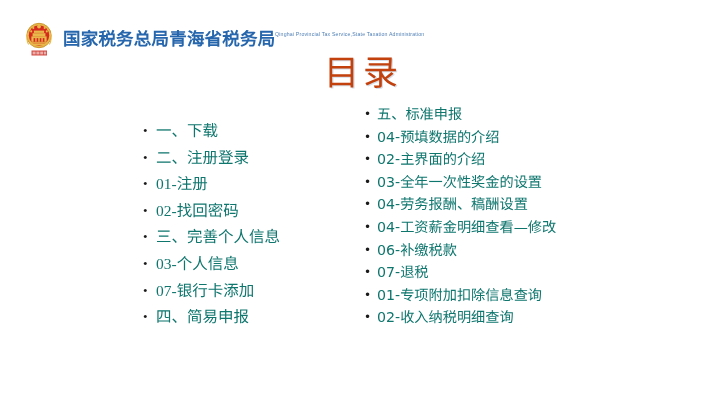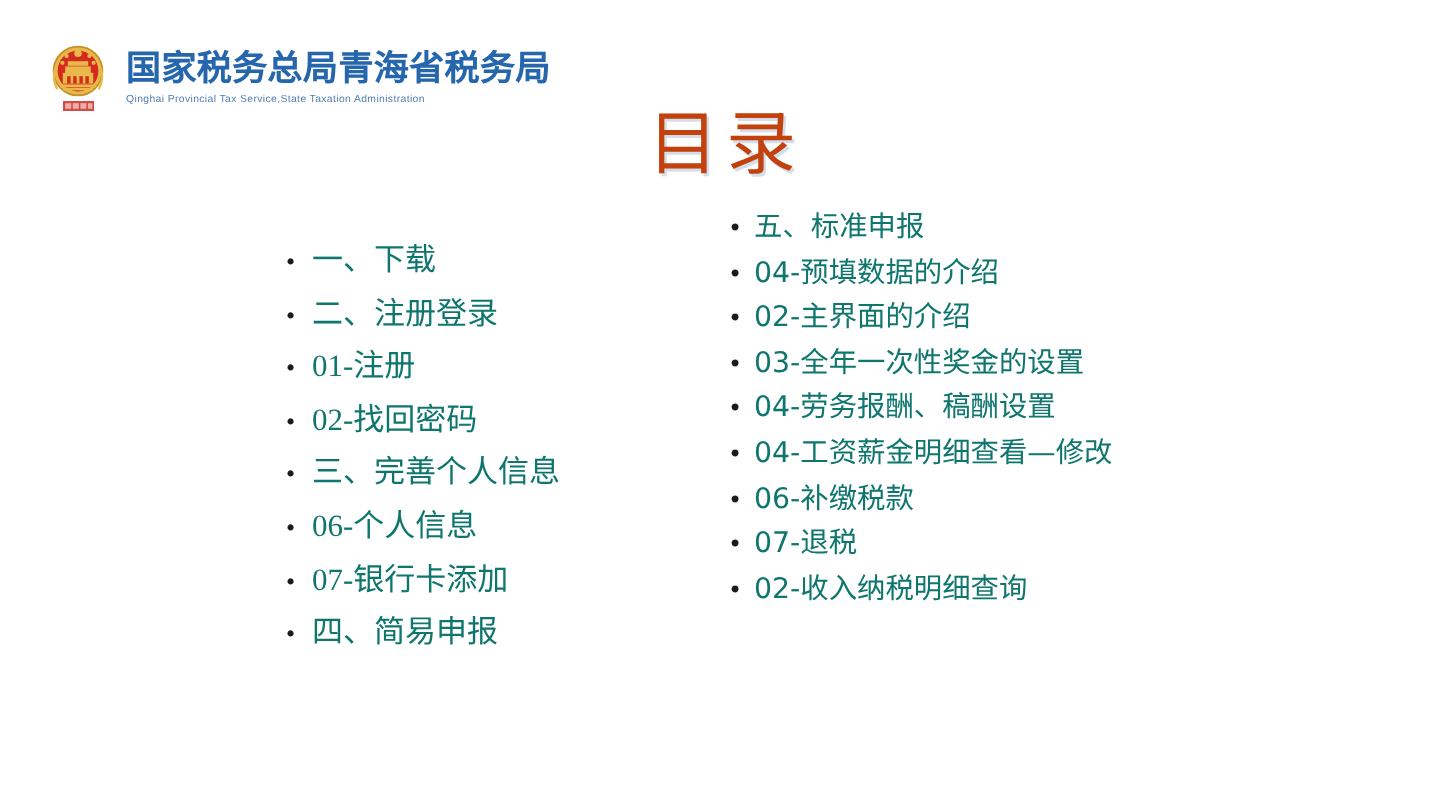--- a/index.html
+++ b/index.html
@@ -29,21 +29,20 @@
     gap: 7px;
   }
   #emblem {
     width: 34px;
     height: 40px;
     flex: 0 0 auto;
     display: block;
   }
   #brand-text {
     display: flex;
-    flex-direction: column;
     justify-content: flex-end;
     line-height: 1;
   }
   #brand-cn {
     font-family: "DejaVu Sans", "Liberation Sans", sans-serif;
     font-size: 17.5px;
     font-weight: 700;
     letter-spacing: 0.2px;
     color: #2566ad;
     white-space: nowrap;
@@ -182,33 +181,34 @@
 
   <div id="slide-title">目录</div>
 
   <div class="col" id="col-left">
     <ul class="bullet-list">
       <li class="bullet-item">一、下载</li>
       <li class="bullet-item">二、注册登录</li>
       <li class="bullet-item">01-注册</li>
       <li class="bullet-item">02-找回密码</li>
       <li class="bullet-item">三、完善个人信息</li>
-      <li class="bullet-item">06-个人信息</li>
+      <li class="bullet-item">03-个人信息</li>
       <li class="bullet-item">07-银行卡添加</li>
       <li class="bullet-item">四、简易申报</li>
     </ul>
   </div>
 
   <div class="col" id="col-right">
     <ul class="bullet-list">
       <li class="bullet-item">五、标准申报</li>
       <li class="bullet-item">04-预填数据的介绍</li>
       <li class="bullet-item">02-主界面的介绍</li>
       <li class="bullet-item">03-全年一次性奖金的设置</li>
       <li class="bullet-item">04-劳务报酬、稿酬设置</li>
       <li class="bullet-item">04-工资薪金明细查看—修改</li>
       <li class="bullet-item">06-补缴税款</li>
       <li class="bullet-item">07-退税</li>
+      <li class="bullet-item">01-专项附加扣除信息查询</li>
       <li class="bullet-item">02-收入纳税明细查询</li>
     </ul>
   </div>
 
 </div>
 
 </body></html>

